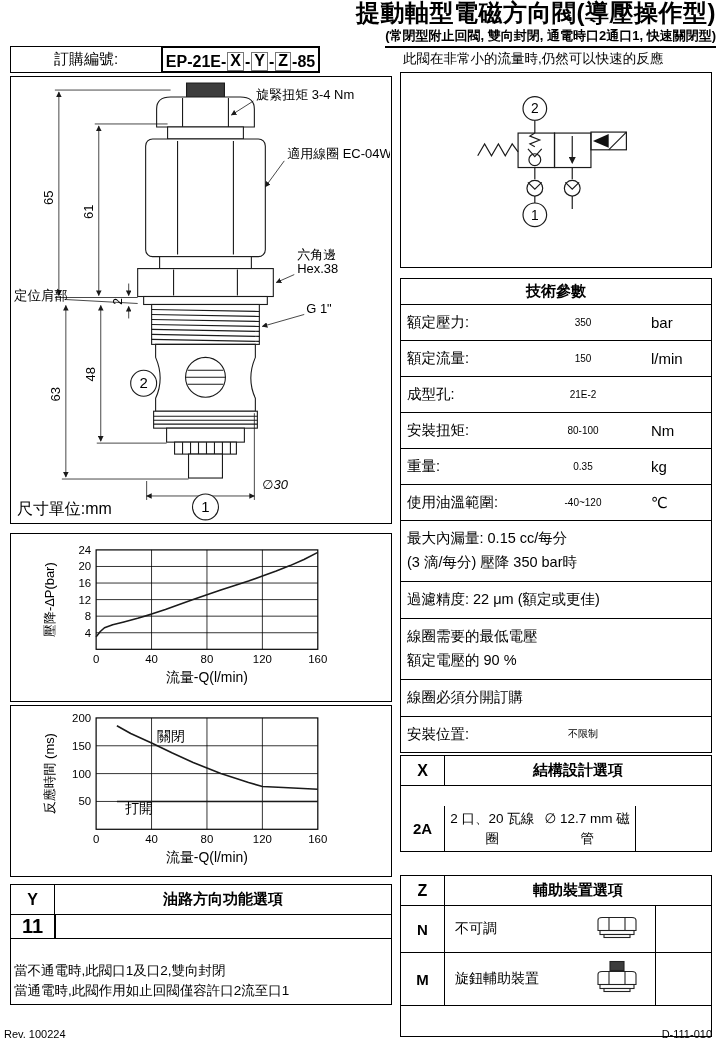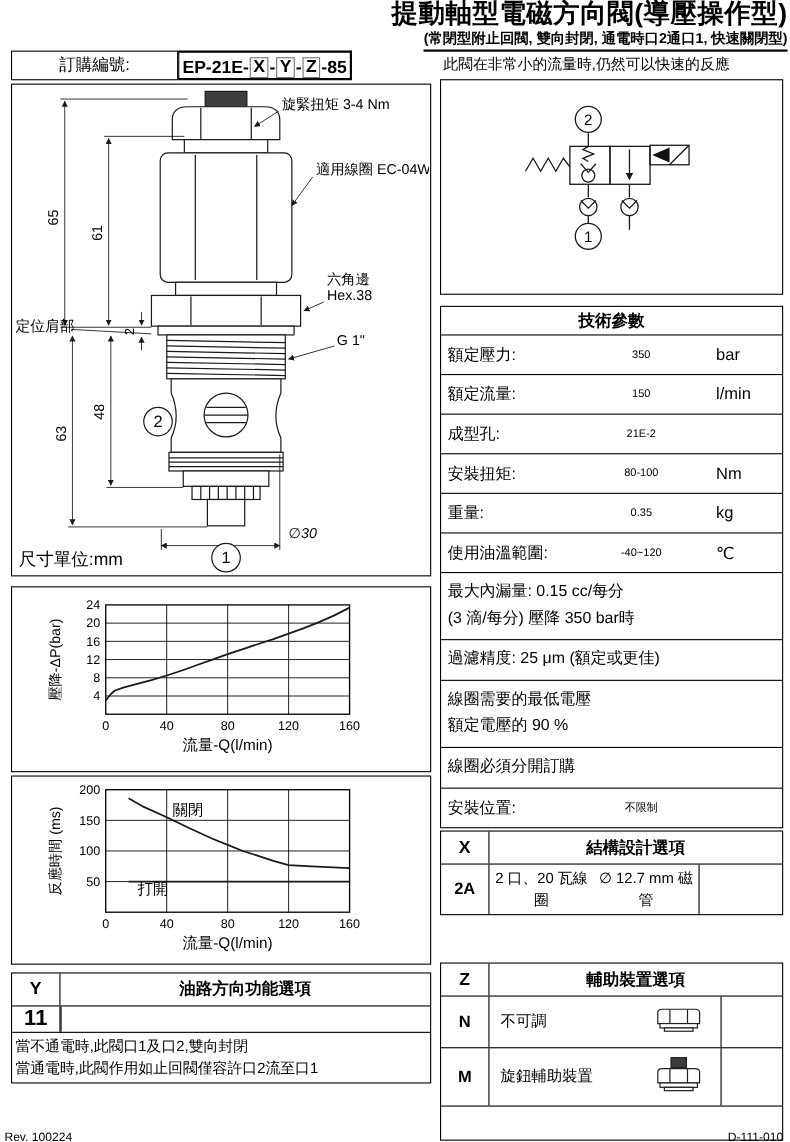--- a/index.html
+++ b/index.html
@@ -28,21 +28,21 @@
   
   .opt-table{position:absolute;border:1.5px solid #000;box-sizing:border-box;background:#fff;}
   .opt-header{display:flex;border-bottom:1.5px solid #000;}
   .opt-key{width:44px;border-right:1.5px solid #000;display:flex;align-items:center;justify-content:center;
            font-weight:bold;font-size:16px;box-sizing:border-box;}
   .opt-title{flex:1;text-align:center;font-weight:bold;font-size:15px;padding:5px 0;}
   .opt-row{display:flex;border-bottom:1px solid #000;}
   .opt-val{flex:1;display:flex;flex-direction:row;justify-content:center;text-align:center;font-size:13.5px;line-height:1.45;padding:3px 0;}
   .opt-val-left{flex:1;display:flex;align-items:center;font-size:14px;padding-left:10px;position:relative;}
   .opt-extra{border-left:1px solid #000;}
-  .y-note{padding:2px 3px;font-size:13.5px;line-height:1.5;}
+  .y-note{padding:2px 3px;font-size:13.5px;line-height:1.5;margin-top:20px;}
   .z-icon{position:absolute;right:14px;top:50%;transform:translateY(-50%);}
   .z-empty{height:30px;}
   
   .draw-box{left:10px;top:76px;width:382px;height:448px;}
   .chart-box1{left:10px;top:533px;width:382px;height:169px;}
   .chart-box2{left:10px;top:705px;width:382px;height:172px;}
   .circuit-box{left:400px;top:72px;width:312px;height:196px;}
   .note{position:absolute;left:403px;top:50px;width:310px;font-size:13.5px;}
   .x-table{left:400px;top:755px;width:312px;}
   .y-table{left:10px;top:884px;width:382px;}
@@ -296,42 +296,42 @@
     <div class="prow">
         <span class="pl">使用油溫範圍:</span>
         <span class="pv">-40~120</span>
         <span class="pu">℃</span>
       </div>
     <div class="ptext">
         <div>最大內漏量:  0.15 cc/每分</div>
         <div>(3 滴/每分) 壓降 350 bar時</div>
       </div>
     <div class="ptext">
-        <div>過濾精度:  25 μm (額定或更佳)</div>
+        <div>過濾精度:  22 μm (額定或更佳)</div>
       </div>
     <div class="ptext">
         <div>線圈需要的最低電壓</div>
         <div>額定電壓的 90 %</div>
       </div>
     <div class="ptext">
         <div>線圈必須分開訂購</div>
       </div>
     <div class="prow">
         <span class="pl">安裝位置:</span>
         <span class="pv">不限制</span>
         <span class="pu"></span>
       </div>
   </div>
 
   <div class="opt-table x-table">
     <div class="opt-header">
       <div class="opt-key">X</div>
       <div class="opt-title">結構設計選項</div>
     </div>
-    <div class="opt-row" style="border-bottom:none;">
+    <div class="opt-row" style="border-bottom:none;margin-top:20px;">
       <div class="opt-key" style="font-size:15px;">2A</div>
       <div class="opt-val">
         <div>2 口、20 瓦線圈</div>
         <div>∅ 12.7 mm 磁管</div>
       </div>
       <div class="opt-extra xrow-extra"></div>
     </div>
   </div>
 
   <div class="opt-table y-table">

